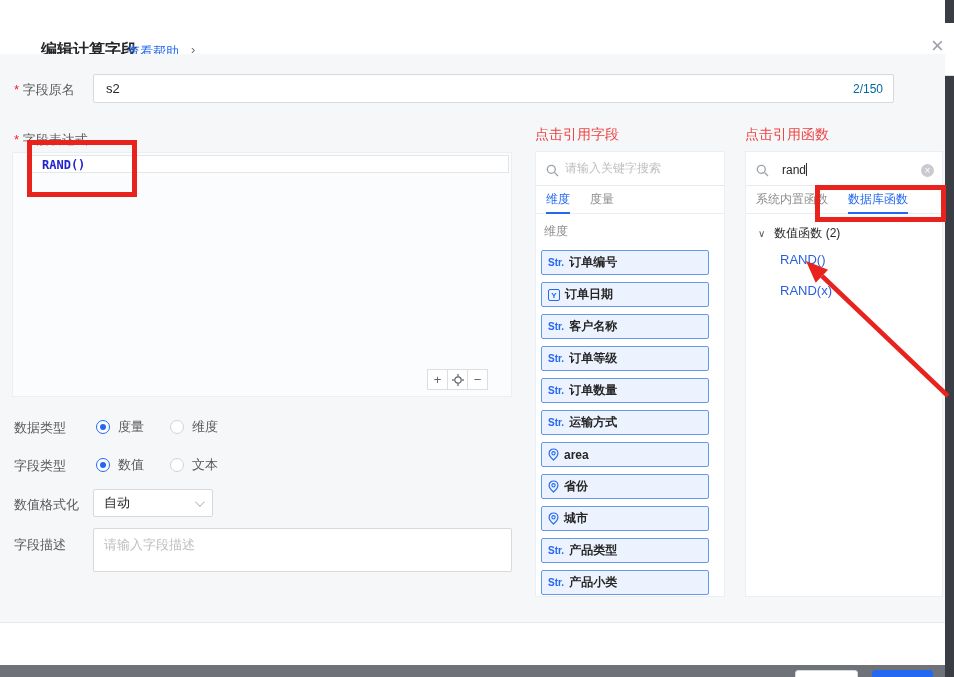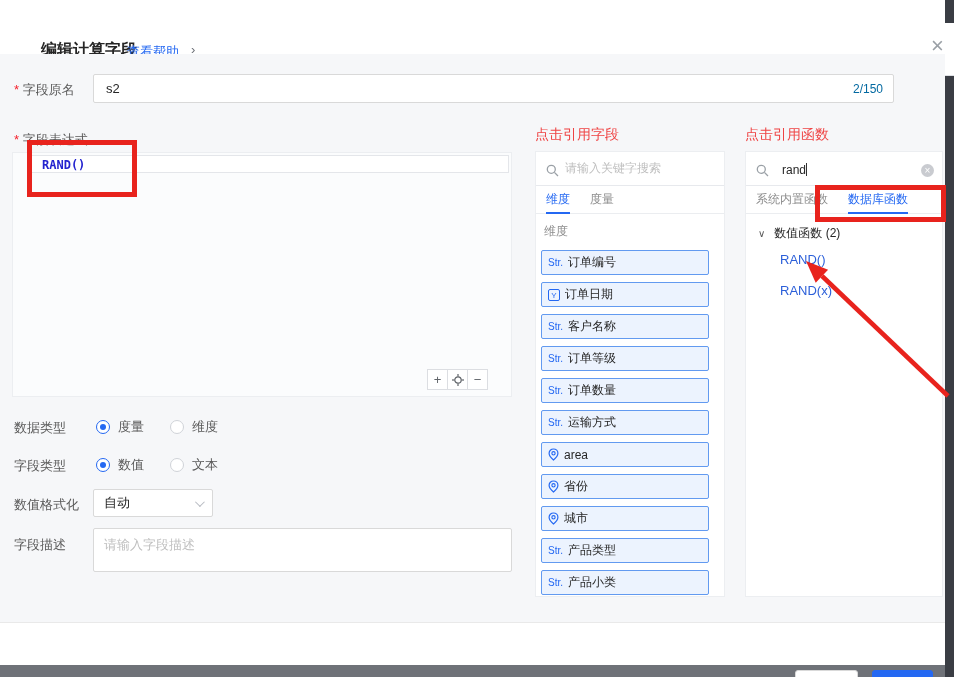--- a/index.html
+++ b/index.html
@@ -43,21 +43,21 @@
   .search-text { flex:1; margin-left:6px; font-size:12px; }
   .placeholder { color:#bfbfbf; }
   .search-value { color:#262626;margin-left:13px; }
   .caret { display:inline-block; width:1px; height:13px; background:#333; vertical-align:-2px; }
   .clear-icon { width:13px; height:13px; border-radius:50%; background:#c9cbd0; color:#fff; font-size:10px; line-height:13px; text-align:center; cursor:pointer; }
   .tabs-row { height:28px; border-bottom:1px solid #ebedf0; display:flex; align-items:center; padding:0 10px; gap:20px; }
   .tab { font-size:12px; color:#8c8c8c; cursor:pointer; position:relative; height:28px; line-height:26px; }
   .tab.active { color:#2468f2; }
   .tab.active::after { content:""; position:absolute; left:0; right:0; bottom:0; height:2px; background:#2468f2; }
   .group-label { padding:9px 0 6px 8px; font-size:12px; color:#8c8c8c; }
-  .field-list { padding:4px 0 0 5px; }
+  .field-list { padding:4px 0 0 5px;font-weight:bold; }
   .field-item { width:168px; height:25px; margin-bottom:7px; background:#ecf3fe; border:1px solid #629af0; border-radius:2px; display:flex; align-items:center; gap:5px; padding-left:6px; font-size:12px; color:#262626; cursor:pointer; }
   .fi-str { font-size:10px; color:#2468f2; }
   .fi-date { width:12px; height:12px; border:1px solid #2468f2; border-radius:2px; font-size:8px; color:#2468f2; line-height:11px; text-align:center; }
   .fi-geo svg { display:block; }
   .tree-row { display:flex; align-items:center; gap:9px; padding:11px 0 0 12px; font-size:12px; color:#262626; cursor:pointer; }
   .tree-chevron { font-size:10px; color:#595959; }
   .fn-list { padding:10px 0 0 34px; }
   .fn-item { font-size:13px; color:#2b5fd9; margin-bottom:16px; cursor:pointer; }
 
   

